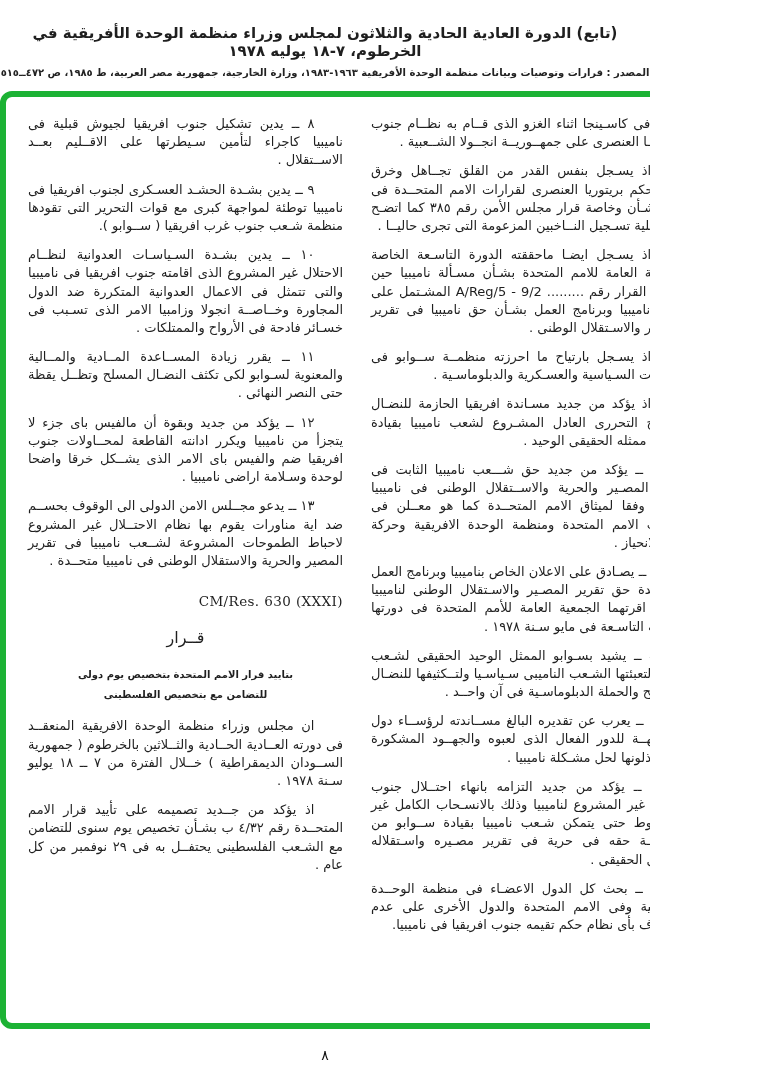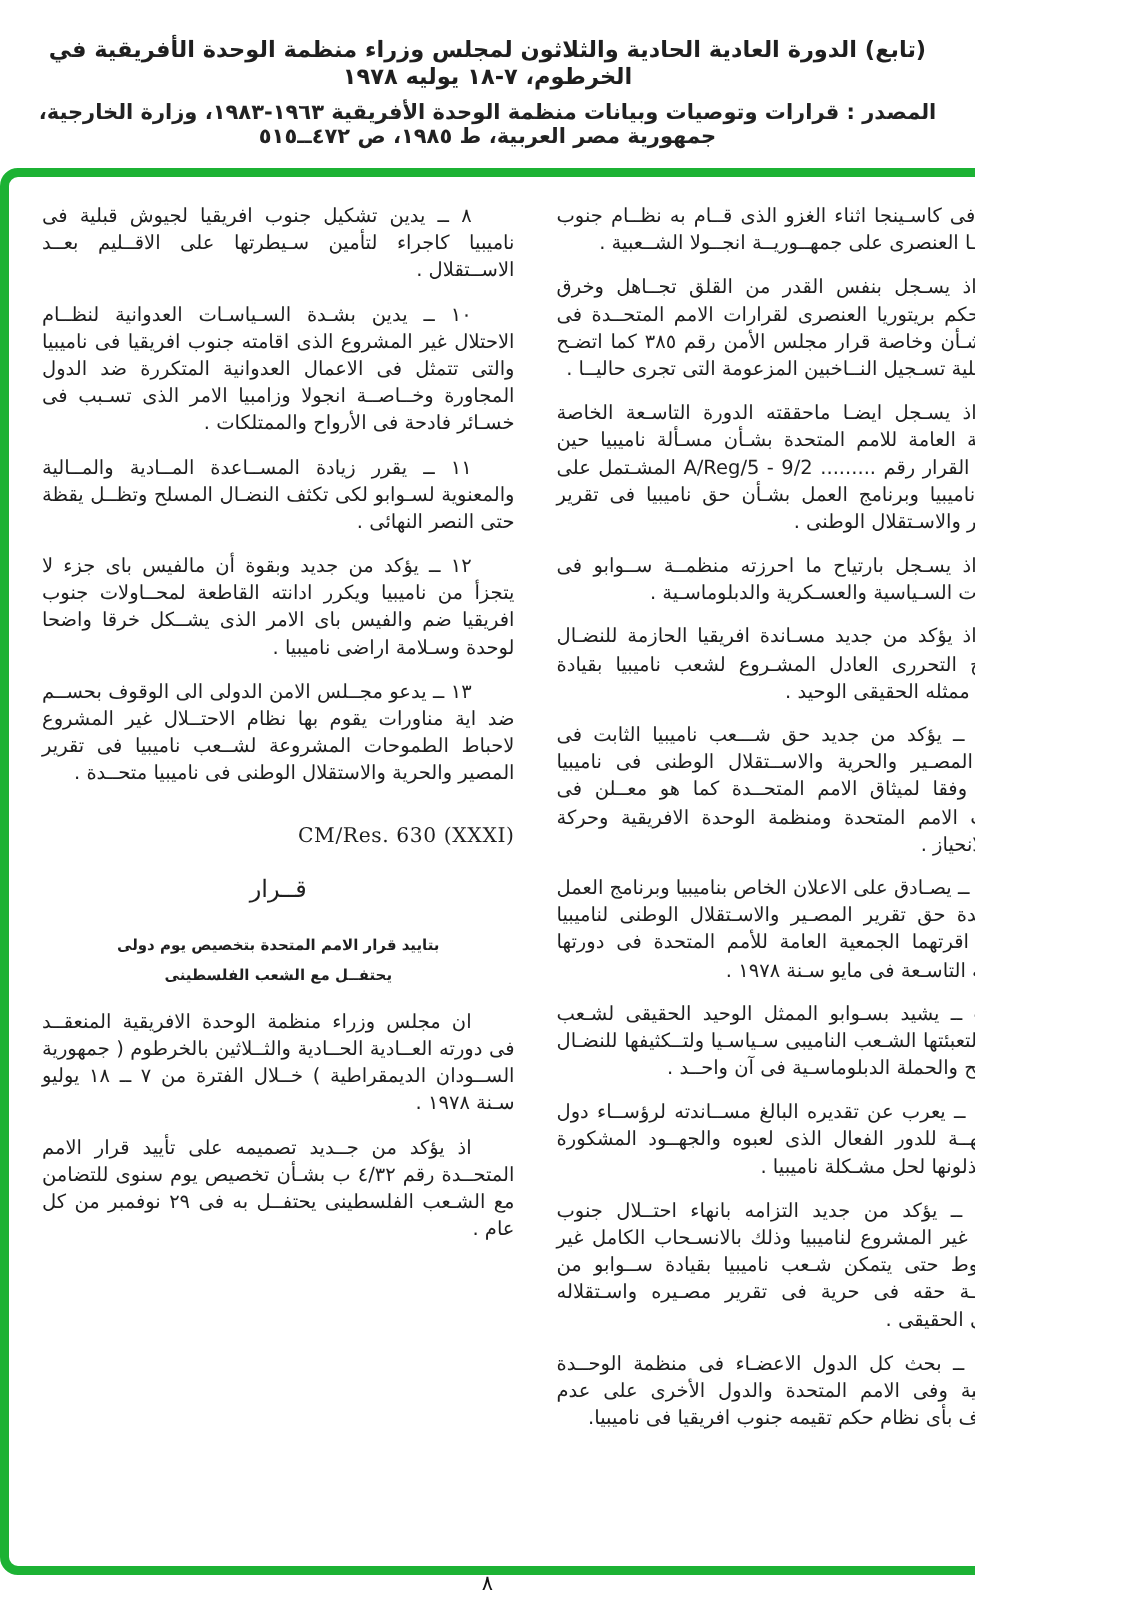--- a/index.html
+++ b/index.html
@@ -7,21 +7,21 @@
     position:relative;
     width:650px;height:1078px;
     background:#ffffff;
     color:#1f1f1f;
     font-family:"DejaVu Sans",sans-serif;
     overflow:hidden;
   }
   
   .hdr{direction:rtl;text-align:center;padding-top:24px;}
   .hdr-line1{font-size:15px;font-weight:bold;letter-spacing:.2px;}
-  .hdr-line2{font-size:14px;font-weight:bold;margin-top:7px;color:#222;}
+  .hdr-line2{font-size:10px;font-weight:bold;margin-top:7px;color:#222;}
   
   .frame{
     margin:13px auto 0;
     width:702px;height:926px;
     border:6px solid #1cb234;
     border-radius:12px;
     box-sizing:content-box;
     overflow:hidden;
   }
   .columns{
@@ -79,33 +79,34 @@
             <p class="para">4 ــ يشيد بسـوابو الممثل الوحيد الحقيقى لشـعب ناميبيا لتعبئتها الشـعب الناميبى سـياسـيا ولتــكثيفها للنضـال المسـلح والحملة الدبلوماسـية فى آن واحــد .</p>
             <p class="para">8 ــ يعرب عن تقديره البالغ مســاندته لرؤســاء دول المواجهــة للدور الفعال الذى لعبوه والجهــود المشكورة التى يبذلونها لحل مشـكلة ناميبيا .</p>
             <p class="para">٥ ــ يؤكد من جديد التزامه بانهاء احتــلال جنوب افريقيا غير المشروع لناميبيا وذلك بالانسـحاب الكامل غير المشروط حتى يتمكن شـعب ناميبيا بقيادة ســوابو من ممارسـة حقه فى حرية فى تقرير مصـيره واسـتقلاله الوطنى الحقيقى .</p>
             <p class="para">٦ ــ بحث كل الدول الاعضـاء فى منظمة الوحــدة الأفريقية وفى الامم المتحدة والدول الأخرى على عدم الاعتراف بأى نظام حكم تقيمه جنوب افريقيا فى ناميبيا.</p>
           </div>
       </section>
 
       <section class="col col-left">
         <div>
             <p class="para">٨ ــ يدين تشكيل جنوب افريقيا لجيوش قبلية فى ناميبيا كاجراء لتأمين سـيطرتها على الاقــليم بعــد الاســتقلال .</p>
+            <p class="para">٩ ــ يدين بشـدة الحشـد العسـكرى لجنوب افريقيا فى ناميبيا توطئة لمواجهة كبرى مع قوات التحرير التى تقودها منظمة شـعب جنوب غرب افريقيا ( ســوابو ).</p>
             <p class="para">١٠ ــ يدين بشـدة السـياسـات العدوانية لنظــام الاحتلال غير المشروع الذى اقامته جنوب افريقيا فى ناميبيا والتى تتمثل فى الاعمال العدوانية المتكررة ضد الدول المجاورة وخــاصــة انجولا وزامبيا الامر الذى تسـبب فى خسـائر فادحة فى الأرواح والممتلكات .</p>
             <p class="para">١١ ــ يقرر زيادة المســاعدة المــادية والمــالية والمعنوية لسـوابو لكى تكثف النضـال المسلح وتظــل يقظة حتى النصر النهائى .</p>
             <p class="para">١٢ ــ يؤكد من جديد وبقوة أن مالفيس باى جزء لا يتجزأ من ناميبيا ويكرر ادانته القاطعة لمحــاولات جنوب افريقيا ضم والفيس باى الامر الذى يشــكل خرقا واضحا لوحدة وسـلامة اراضى ناميبيا .</p>
             <p class="para">١٣ ــ يدعو مجــلس الامن الدولى الى الوقوف بحســم ضد اية مناورات يقوم بها نظام الاحتــلال غير المشروع لاحباط الطموحات المشروعة لشــعب ناميبيا فى تقرير المصير والحرية والاستقلال الوطنى فى ناميبيا متحــدة .</p>
           </div>
 
         <div class="res-code">CM/Res. 630 (XXXI)</div>
 
         <div class="dec-title">قــرار</div>
 
         <div class="dec-sub">
           <div>بتاييد قرار الامم المتحدة بتخصيص يوم دولى</div>
-          <div>يحتفــل مع الشعب الفلسطينى</div>
+          <div>للتضامن مع بتخصيص الفلسطينى</div>
         </div>
 
         <div>
             <p class="para">ان مجلس وزراء منظمة الوحدة الافريقية المنعقــد فى دورته العــادية الحــادية والثــلاثين بالخرطوم ( جمهورية الســودان الديمقراطية ) خــلال الفترة من ٧ ــ ١٨ يوليو سـنة ١٩٧٨ .</p>
             <p class="para">اذ يؤكد من جــديد تصميمه على تأييد قرار الامم المتحــدة رقم ٤/٣٢ ب بشـأن تخصيص يوم سنوى للتضامن مع الشـعب الفلسطينى يحتفــل به فى ٢٩ نوفمبر من كل عام .</p>
           </div>
       </section>
 
     </div>
   </div>

